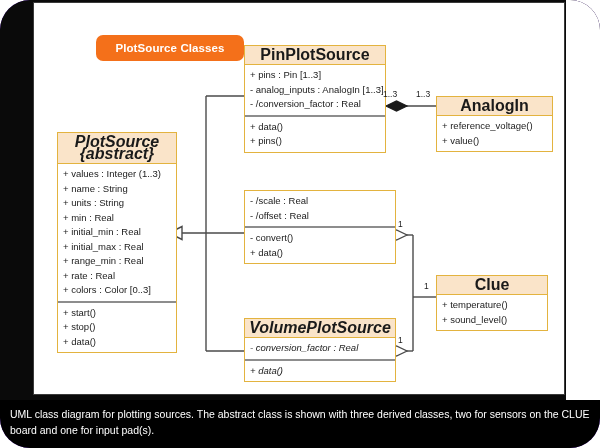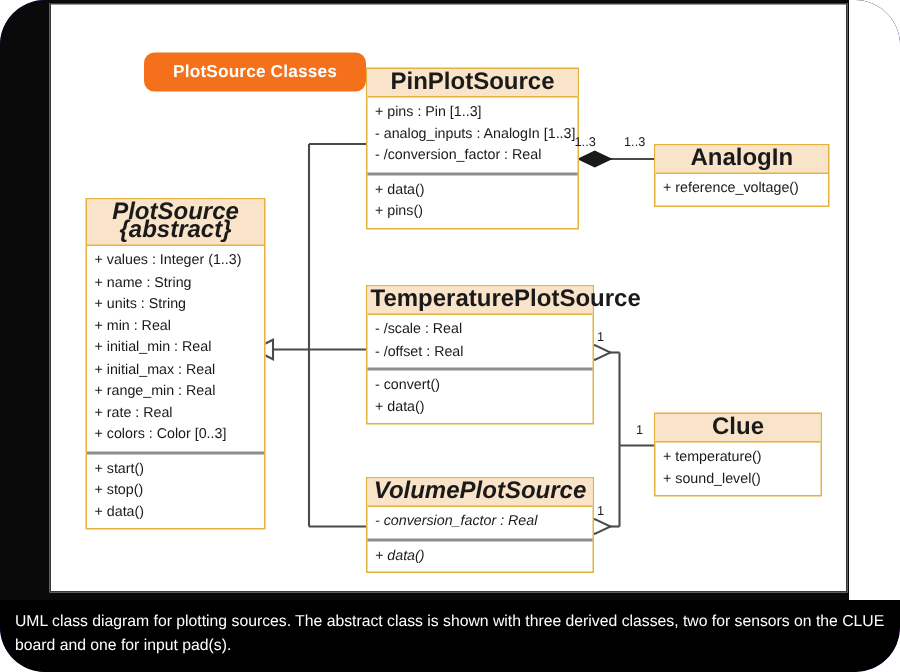--- a/index.html
+++ b/index.html
@@ -190,27 +190,25 @@
         <div class="uml-item">+ pins()</div>
       </div>
     </div>
 
     <div class="uml-class" style="left:402px; top:93px; width:117px;">
       <div class="uml-header">
         <div>AnalogIn</div>
       </div>
       <div class="uml-compartment">
         <div class="uml-item">+ reference_voltage()</div>
+        <div class="uml-item">+ value()</div>
       </div>
     </div>
 
     <div class="uml-class" style="left:210px; top:187px; width:152px;">
-      <div class="uml-header">
-        <div>TemperaturePlotSource</div>
-      </div>
       <div class="uml-compartment">
         <div class="uml-item">- /scale : Real</div>
         <div class="uml-item">- /offset : Real</div>
       </div>
       <div class="uml-compartment">
         <div class="uml-item">- convert()</div>
         <div class="uml-item">+ data()</div>
       </div>
     </div>
 

